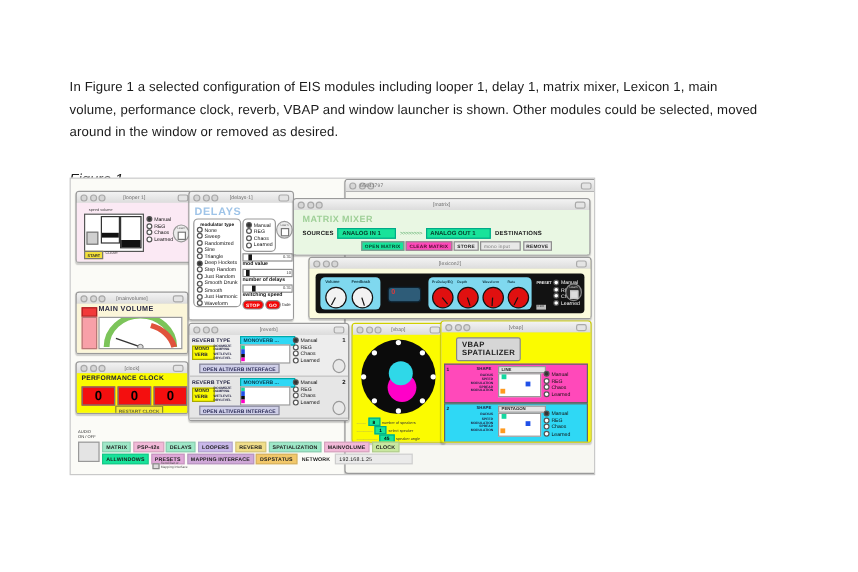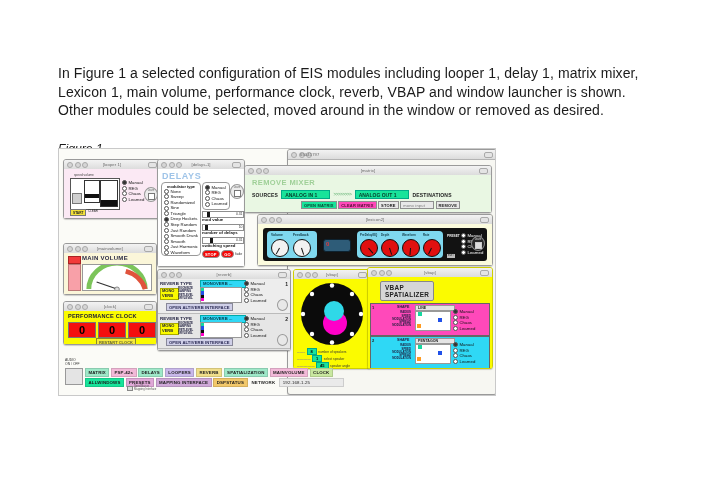--- a/index.html
+++ b/index.html
@@ -4,21 +4,21 @@
 <style>
   html,body{margin:0;padding:0;}
   body{
     width:715px;height:477px;background:#ffffff;
     font-family:"Liberation Sans",sans-serif;
     overflow:hidden;position:relative;
   }
   
   .doc{position:absolute;left:58px;top:64px;width:582px;}
   .para{
-    font-size:14px;line-height:18.6px;color:#1b1b1b;
+    font-size:11px;line-height:18.6px;color:#1b1b1b;
     letter-spacing:.1px;margin:0;
   }
   .figcap{
     font-size:12.2px;font-style:italic;color:#1b1b1b;
     margin:22px 0 0 0;
   }
   
   .shot{
     position:absolute;left:58px;top:148px;width:438px;height:248px;
     background:#fdfdfd;border:1px solid #c9c9c9;
@@ -308,21 +308,21 @@
     <div class="tbar">
       <div class="dots">
         <span class="dot"></span>
         <span class="dot"></span>
         <span class="dot"></span>
       </div>
       <div class="tt">[matrix]</div>
       <div class="pill"></div>
     </div>
     <div class="body" style="background:#e9f7e3;">
-      <div style="position:absolute;left:7px;top:3px;font-size:7.5px;font-weight:bold;color:#9fd098;letter-spacing:.4px;">REMOVE MIXER</div>
+      <div style="position:absolute;left:7px;top:3px;font-size:7.5px;font-weight:bold;color:#9fd098;letter-spacing:.4px;">MATRIX MIXER</div>
       <div style="position:absolute;left:7px;top:15px;right:6px;display:flex;align-items:center;gap:3px;">
         <span style="font-size:5px;font-weight:bold;color:#222;letter-spacing:.2px;">SOURCES</span>
         <span style="background:#18e39a;border:.5px solid #0a8;font-size:5px;font-weight:bold;color:#06402e;padding:.5px 12px .5px 3px;position:relative;">ANALOG IN 1</span>
         <span style="font-size:4.6px;color:#5a6;letter-spacing:-.4px;">&gt;&gt;&gt;&gt;&gt;&gt;&gt;&gt;</span>
         <span style="background:#18e39a;border:.5px solid #0a8;font-size:5px;font-weight:bold;color:#06402e;padding:.5px 12px .5px 3px;">ANALOG OUT 1</span>
         <span style="font-size:5px;font-weight:bold;color:#222;letter-spacing:.2px;">DESTINATIONS</span>
       </div>
       <div class="btnbar" style="position:absolute;left:56px;top:26px;">
         <span class="b" style="background:#18e39a;color:#05402c;">OPEN MATRIX</span>
         <span class="b" style="background:#ff49ba;color:#4a0a2c;">CLEAR MATRIX</span>

